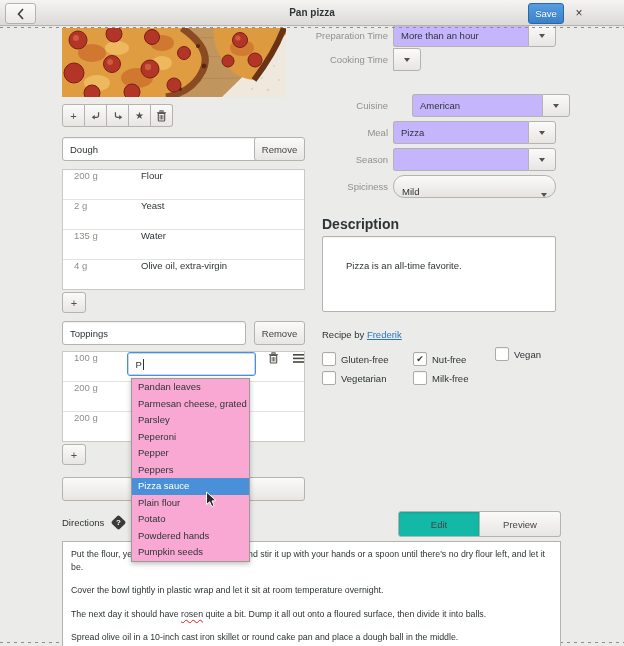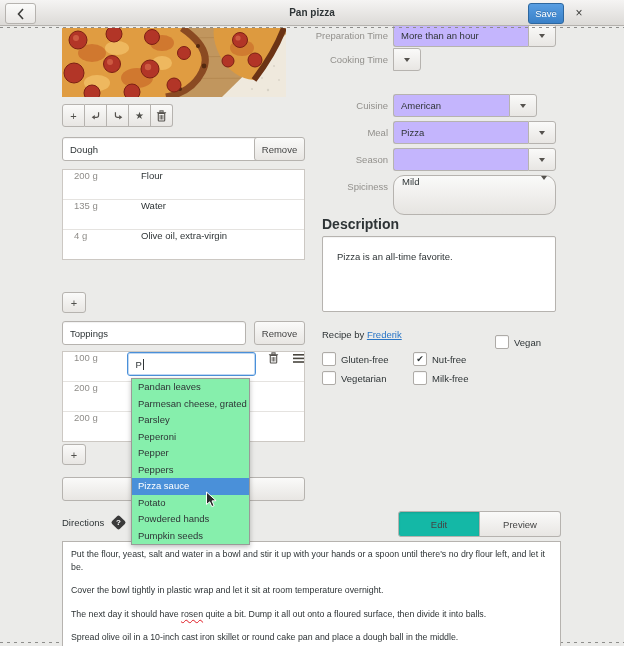--- a/index.html
+++ b/index.html
@@ -42,36 +42,36 @@
   .linked .btn{border-radius:0;border-left-width:0;width:21px;height:21px}
   .linked .btn:first-child{border-radius:3px 0 0 3px;border-left-width:1px}
   .linked .btn:last-child{border-radius:0 3px 3px 0}
 
   
   .combo{display:flex;height:23px}
   .combo-text{flex:1;background:#c4b5fd;border:1px solid #b6b3af;border-right:none;
     border-radius:3px 0 0 3px;display:flex;align-items:center;padding:0 7px;color:#2e3436}
   .combo-arrow{width:26px;background:linear-gradient(#fafaf9,#e8e6e3);
     border:1px solid #b6b3af;border-radius:0 3px 3px 0;display:flex;align-items:center;justify-content:center}
-  .combo-full{height:40px;background:linear-gradient(#fafaf9,#e6e4e1);border:1px solid #b6b3af;
-    border-radius:11px;display:flex;align-items:flex-start;padding:0 8px;color:#2e3436}
+  .combo-full{height:23px;background:linear-gradient(#fafaf9,#e6e4e1);border:1px solid #b6b3af;
+    border-radius:11px;display:flex;align-items:flex-end;padding:0 8px;color:#2e3436}
   .combo-full .tri{margin-left:auto}
   .tri{width:0;height:0;border-left:3.5px solid transparent;border-right:3.5px solid transparent;
     border-top:4px solid #55524e}
   .field-label{position:absolute;width:88px;text-align:right;color:#92908c;line-height:23px}
 
   
   .check{position:absolute;display:flex;align-items:center;gap:5px}
   .box{width:12px;height:12px;background:#fff;border:1px solid #aeaba7;border-radius:2px;
     display:flex;align-items:center;justify-content:center;font-size:9px;color:#2e3436;
     box-shadow:inset 0 1px 1px rgba(0,0,0,.05)}
   .mark{margin-top:-1px;font-weight:bold}
 
   
-  .dropdown{position:absolute;left:131px;top:378px;width:117px;background:#86efac;
+  .dropdown{position:absolute;left:131px;top:378px;width:117px;background:#f9a8d4;
     border:1px solid #9a9a98;box-shadow:0 2px 5px rgba(0,0,0,.25);z-index:50}
   .dd-item{height:16.5px;line-height:16.5px;padding-left:6px;white-space:nowrap;
     font-size:9.5px;color:#2e3436}
   .dd-item.sel{background:#4a90d9;color:#fff}
 
   
   .seg{position:absolute;display:flex}
   .seg .btn{width:80px;height:24px;border-radius:0;border-left-width:0}
   .seg .btn:first-child{border-radius:3px 0 0 3px;border-left-width:1px}
   .seg .btn:last-child{border-radius:0 3px 3px 0}
@@ -80,21 +80,21 @@
     font-size:8.8px;line-height:1.5;color:#2e3436;z-index:30}
   .editor p{margin:0 0 10px 0}
   .misspelled{text-decoration:underline wavy #e01b24;text-underline-offset:2px}
   .diamond{width:11px;height:11px;background:#3a3a3a;border-radius:2px;transform:rotate(45deg);
     display:flex;align-items:center;justify-content:center}
   .diamond span{transform:rotate(-45deg);color:#fff;font-size:8px;font-weight:bold}
 
   .undershoot{position:absolute;left:0;width:624px;height:1px;
     background:repeating-linear-gradient(90deg,#8d8d8b 0 3px,transparent 3px 7px)}
   .link{color:#2a76c6;text-decoration:underline}
-  .desc-box{background:#fff;border:1px solid #b6b3af;border-radius:2px;padding:14px;
+  .desc-box{background:#fff;border:1px solid #b6b3af;border-radius:2px;padding:23px;
     font-size:9.5px;color:#2e3436;box-shadow:inset 0 1px 1px rgba(0,0,0,.05)}
   .icon-glyph{color:#50504c;font-size:11px}
 </style>
 </head>
 <body>
 
 <div class="headerbar">
   <div class="win-title">Pan pizza</div>
   <div class="hbtn btn-back">
     <svg width="10" height="14" viewBox="0 0 10 14">
@@ -202,20 +202,24 @@
   <span>Dough</span>
 </div>
 <div class="abs btn" style="left:254px;top:137px;width:51px;height:24px">Remove</div>
 
 <div class="abs frame" style="left:62px;top:169px;width:243px">
   <div class="ing-row">
     <span class="amt">200 g</span>
     <span class="ing-name">Flour</span>
   </div>
   <div class="ing-row">
+    <span class="amt">2 g</span>
+    <span class="ing-name">Yeast</span>
+  </div>
+  <div class="ing-row">
     <span class="amt">135 g</span>
     <span class="ing-name">Water</span>
   </div>
   <div class="ing-row">
     <span class="amt">4 g</span>
     <span class="ing-name">Olive oil, extra-virgin</span>
   </div>
 </div>
 <div class="abs btn" style="left:62px;top:292px;width:24px;height:21px">
   <span class="icon-glyph">+</span>
@@ -272,21 +276,21 @@
 </div>
 
 <div class="abs field-label" style="left:300px;top:48px">Cooking Time</div>
 <div class="abs combo" style="left:393px;top:48px;width:163px">
   <div class="combo-arrow">
       <i class="tri"></i>
     </div>
 </div>
 
 <div class="abs field-label" style="left:300px;top:94px">Cuisine</div>
-<div class="abs combo" style="left:393px;top:94px;width:144px">
+<div class="abs combo" style="left:412px;top:94px;width:158px">
   <div class="combo-text">American</div>
   <div class="combo-arrow">
       <i class="tri"></i>
     </div>
 </div>
 
 <div class="abs field-label" style="left:300px;top:121px">Meal</div>
 <div class="abs combo" style="left:393px;top:121px;width:163px">
   <div class="combo-text">Pizza</div>
   <div class="combo-arrow">
@@ -321,21 +325,21 @@
       <span class="mark"></span>
     </span>
   <span>Gluten-free</span>
 </label>
 <label class="check" style="left:413px;top:352px">
   <span class="box">
       <span class="mark">✔</span>
     </span>
   <span>Nut-free</span>
 </label>
-<label class="check" style="left:495px;top:335px">
+<label class="check" style="left:495px;top:347px">
   <span class="box">
       <span class="mark"></span>
     </span>
   <span>Vegan</span>
 </label>
 <label class="check" style="left:322px;top:371px">
   <span class="box">
       <span class="mark"></span>
     </span>
   <span>Vegetarian</span>
@@ -366,20 +370,21 @@
 </div>
 
 <div class="dropdown">
   <div class="dd-item">Pandan leaves</div>
   <div class="dd-item">Parmesan cheese, grated</div>
   <div class="dd-item">Parsley</div>
   <div class="dd-item">Peperoni</div>
   <div class="dd-item">Pepper</div>
   <div class="dd-item">Peppers</div>
   <div class="dd-item sel">Pizza sauce</div>
+  <div class="dd-item">Plain flour</div>
   <div class="dd-item">Potato</div>
   <div class="dd-item">Powdered hands</div>
   <div class="dd-item">Pumpkin seeds</div>
 </div>
 
 <svg class="abs" style="left:205px;top:491px;z-index:60" width="13" height="18" viewBox="0 0 13 18">
   <path d="M1.5 1 L1.5 13.5 L4.7 10.8 L6.8 15.6 L9.1 14.6 L7 9.9 L11.1 9.7 Z" fill="#2b2b2b" stroke="#fff" stroke-width="1"></path>
 </svg>
 
 <div class="undershoot" style="top:27px;z-index:45"></div>

